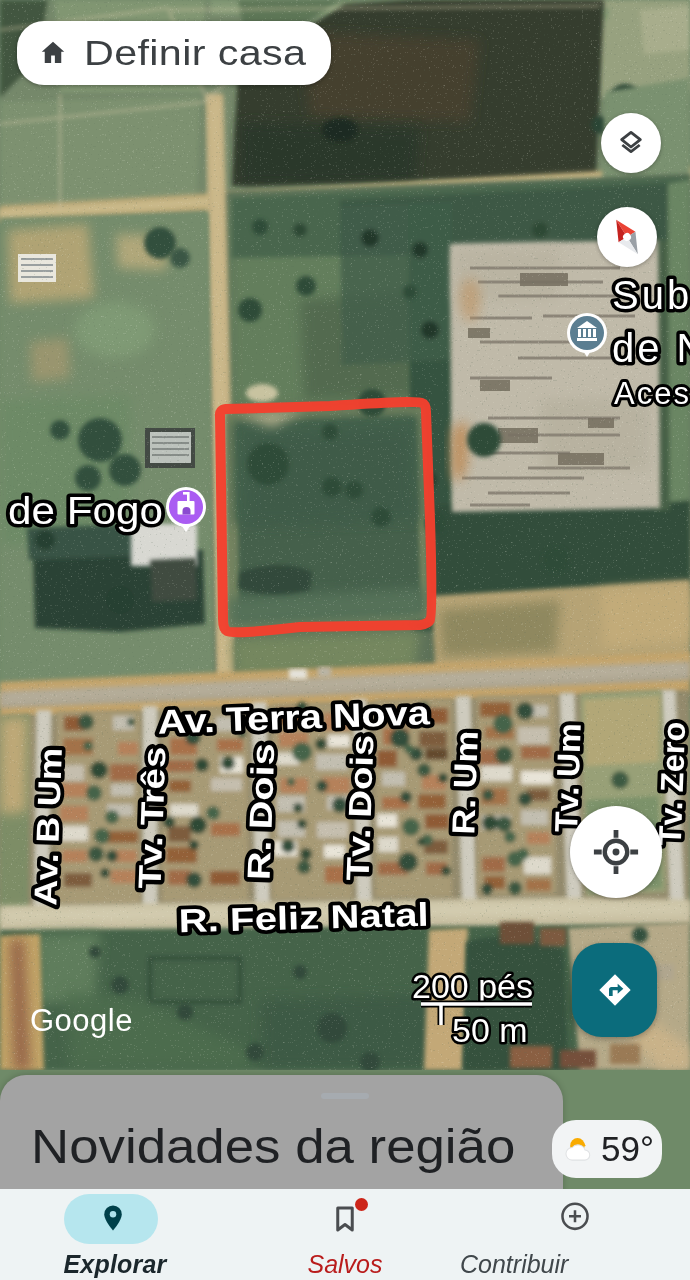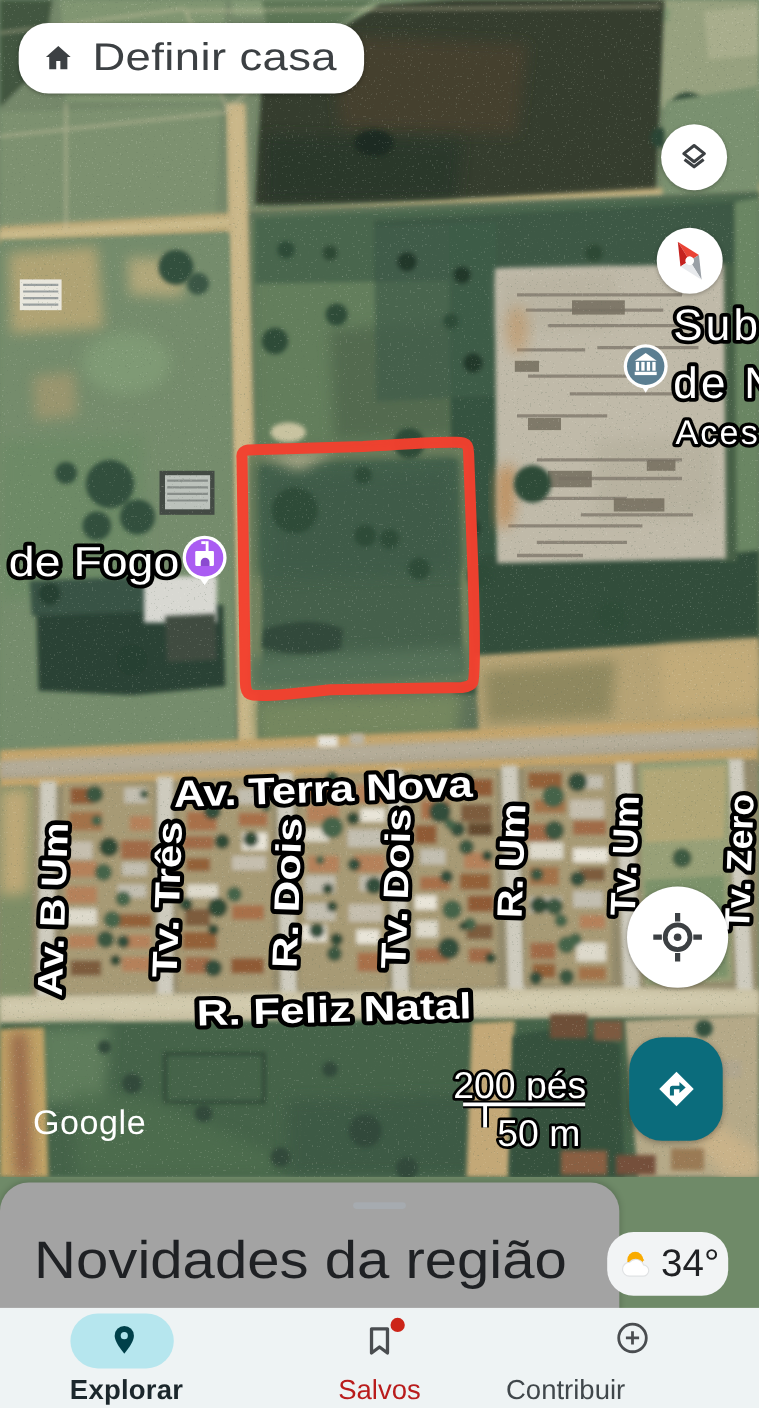--- a/index.html
+++ b/index.html
@@ -531,25 +531,25 @@
     <div class="abs" style="left:321px;top:18px;width:48px;height:6px;border-radius:3px;background:#a6abb0;"></div>
 
     <div class="abs" style="left:31px;top:44px;font-size:48px;color:#1f2124;transform:scaleX(1.10);transform-origin:0 0;">Novidades da região</div>
 
     <div class="abs" style="left:552px;top:45px;width:110px;height:58px;border-radius:24px;background:#f2f4f5;display:flex;align-items:center;">
       <svg width="36" height="36" viewBox="0 0 24 24" style="margin-left:9px;">
         <path d="M6 12 a5.5 5.5 0 0 1 10.5 -2 Z" fill="#f9ab00"></path>
         <circle cx="11" cy="9.5" r="4.8" fill="#f9ab00"></circle>
         <path d="M7.5 11 a4.2 4.2 0 0 0 0 8.4 h8 a3.4 3.4 0 0 0 0.5 -6.8 A5 5 0 0 0 7.5 11 Z" fill="#ffffff" stroke="#e0e2e4" stroke-width="0.7"></path>
       </svg>
-      <span style="font-size:35px;color:#202124;margin-left:4px;">34°</span>
+      <span style="font-size:35px;color:#202124;margin-left:4px;">59°</span>
     </div>
   </div>
 
-  <div class="abs" style="left:0;top:1189px;width:690px;height:91px;background:#eef3f4;">
+  <div class="abs" style="left:0;top:1189px;width:690px;height:91px;background:#eef3f4;font-style:italic;">
 
     <div class="abs" style="left:64px;top:5px;width:94px;height:50px;border-radius:25px;background:#b6e6ee;"></div>
 
     <svg class="abs" style="left:98px;top:11px;" width="30" height="36" viewBox="0 0 24 24">
       <path d="M12 2 a7 7 0 0 0 -7 7 c0 5 7 13 7 13 s7 -8 7 -13 a7 7 0 0 0 -7 -7 Z" fill="#00404a"></path>
       <circle cx="12" cy="9" r="2.6" fill="#aee2ec"></circle>
     </svg>
 
     <svg class="abs" style="left:330px;top:13px;" width="30" height="34" viewBox="0 0 24 24">
       <path d="M6.2 3.2 h11.6 v17.6 l-5.8 -4.4 L6.2 20.8 Z" fill="none" stroke="#4a4d50" stroke-width="2.4" stroke-linejoin="round"></path>

